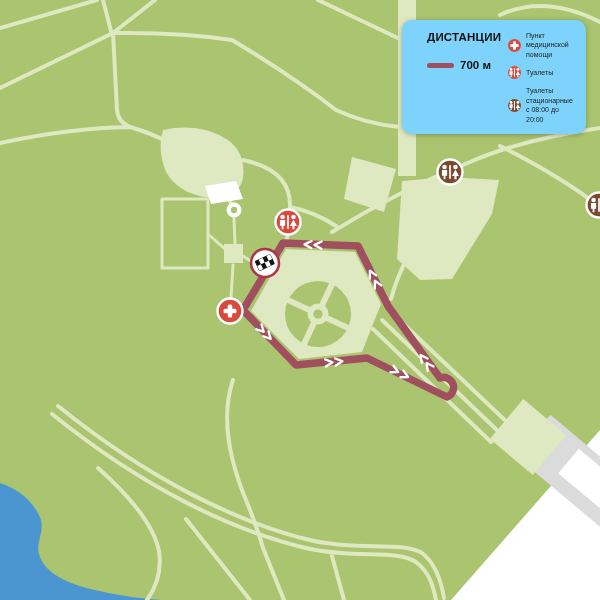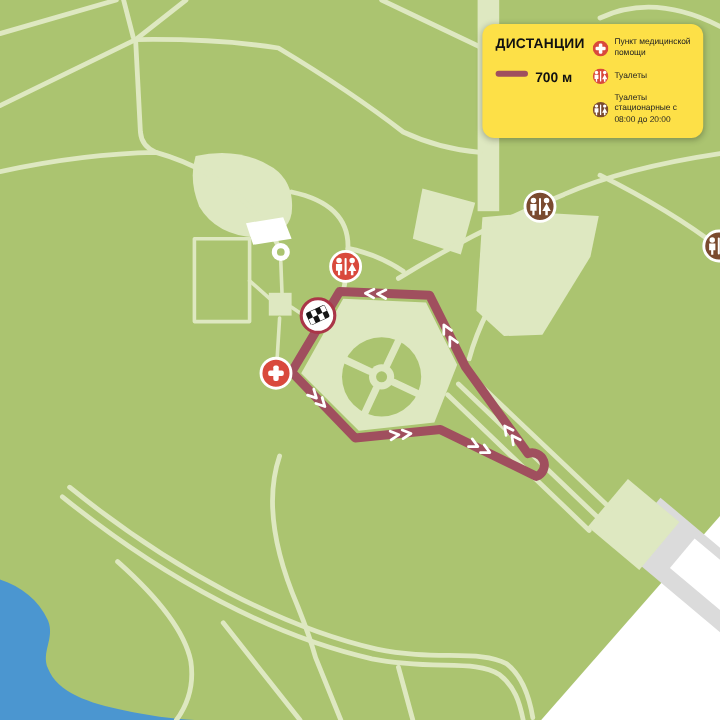--- a/index.html
+++ b/index.html
@@ -17,25 +17,25 @@
   .f-gray{fill:var(--c-road_gray)}
   .f-red{fill:var(--c-icon_red)}
   .f-brown{fill:var(--c-icon_brown)}
   .f-water{fill:var(--c-water)}
   .p{stroke:var(--c-path);stroke-width:4;fill:none;stroke-linecap:round;stroke-linejoin:round}
   .p3{stroke-width:3}
   .route{stroke:var(--c-route);stroke-width:7.5;fill:none;stroke-linecap:round;stroke-linejoin:round}
   .mring{stroke:#ffffff;stroke-width:2.4}
   
   .legend{position:absolute;left:402px;top:20px;width:184px;box-sizing:border-box;
-          background:#fde047;border-radius:10px;box-shadow:0 1px 5px rgba(0,0,0,.28);
-          padding:11px 10px 10px 11px;display:flex;gap:9px}
+          background:#7dd3fc;border-radius:10px;box-shadow:0 1px 5px rgba(0,0,0,.28);
+          padding:11px 10px 10px 25px;display:flex;gap:9px}
   .l-left{flex:0 0 auto;width:72px}
   .l-title{font-size:11.5px;font-weight:bold;color:#111;letter-spacing:.2px;white-space:nowrap}
-  .l-dist{display:flex;align-items:flex-start;gap:6px;margin-top:16px}
+  .l-dist{display:flex;align-items:center;gap:6px;margin-top:16px}
   .l-swatch{width:27px;height:5px;border-radius:3px;background:var(--c-route);display:inline-block}
   .l-dlabel{font-size:11.5px;font-weight:bold;color:#111;white-space:nowrap}
   .l-right{display:flex;flex-direction:column;gap:7px;flex:1;min-width:0}
   .l-item{display:flex;gap:5px;align-items:center}
   .l-item svg{flex:0 0 auto}
   .l-item span{font-size:7px;line-height:1.35;color:#222}
 </style>
 </head>
 <body>
 

